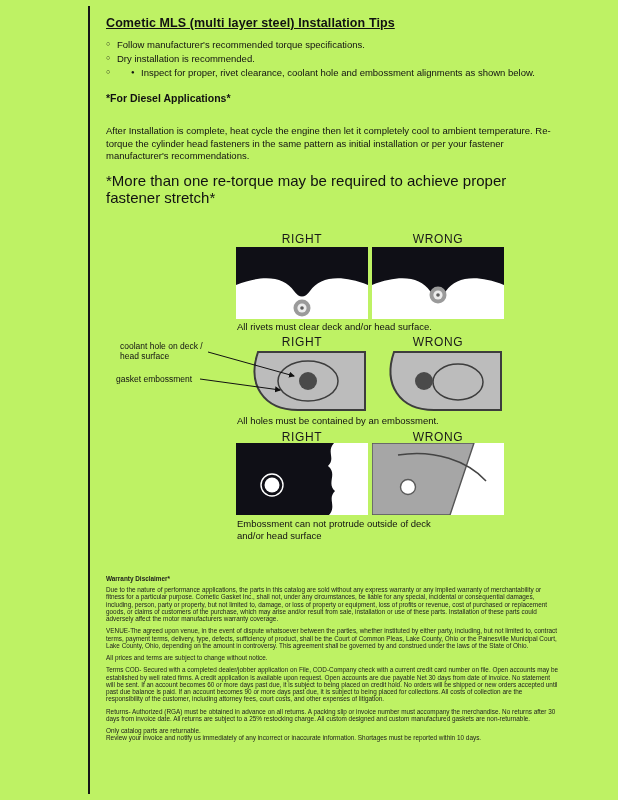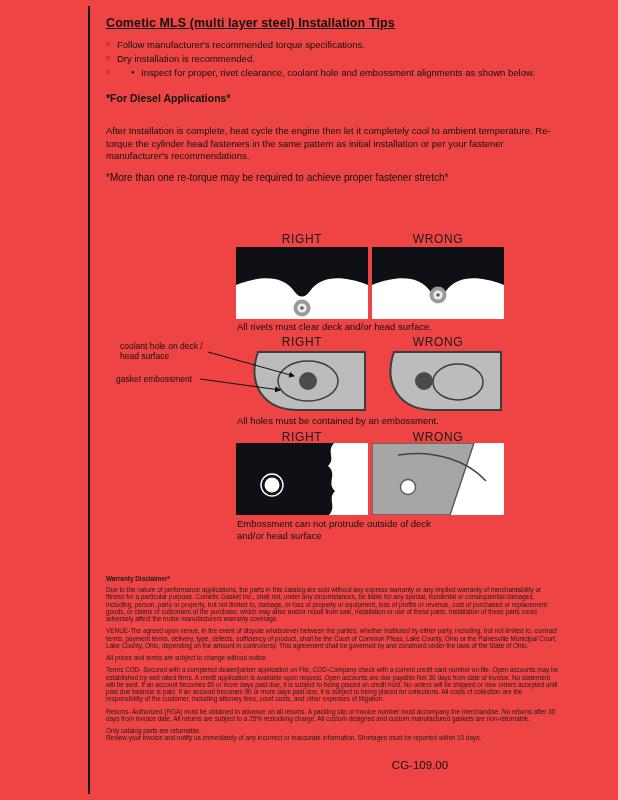--- a/index.html
+++ b/index.html
@@ -1,33 +1,33 @@
 <!DOCTYPE html>
 <html><head>
 <meta charset="utf-8">
 <style>
   * { margin:0; padding:0; box-sizing:border-box; }
   html,body { background:#ffffff; }
   body { font-family:"Liberation Sans", sans-serif; color:#111; }
-  .page { position:relative; width:618px; height:800px; background:#ef4444; margin:0 auto; overflow:hidden; }
+  .page { position:relative; width:618px; height:800px; background:#bef264; margin:0 auto; overflow:hidden; }
   .left-rule { position:absolute; left:88px; top:6px; width:2px; height:788px; background:#161616; }
 
   .intro { position:absolute; left:106px; top:16px; width:452px; }
   .title { font-size:12.5px; font-weight:bold; text-decoration:underline; margin-bottom:9px; letter-spacing:0.1px; }
 
   .tips { list-style:none; font-size:9.5px; }
   .tips > li { position:relative; padding-left:11px; margin-bottom:3px; }
   .tips > li::before { content:"○"; position:absolute; left:0; top:1px; font-size:7px; }
   .subtips { list-style:none; margin:3px 0 0 14px; }
   .subtips > li { position:relative; padding-left:10px; margin-bottom:2px; }
   .subtips > li::before { content:"●"; position:absolute; left:0; top:2px; font-size:6px; }
 
   .diesel-heading { font-weight:bold; font-size:10.5px; margin:14px 0 21px; }
   .para { font-size:9.5px; line-height:1.34; margin-bottom:9px; width:452px; }
-  .note { font-size:10px; margin-top:3px; }
+  .note { font-size:15px; margin-top:3px; }
 
   .diagrams { position:absolute; left:0; top:228px; width:618px; height:332px; }
   .dlabel { position:absolute; width:132px; text-align:center; font-size:12px; letter-spacing:0.6px; color:#1a1a1a; }
   .panel { position:absolute; width:132px; line-height:0; }
   .caption { position:absolute; font-size:9.5px; line-height:1.25; color:#111; }
   .callout { position:absolute; font-size:8.5px; line-height:1.18; color:#111; }
   .arrows { position:absolute; left:0; top:0; pointer-events:none; }
 
   .legal { position:absolute; left:106px; top:575px; width:454px; font-size:6.4px; line-height:1.13; color:#1c1c1c; }
   .legal p { margin-bottom:5px; }
@@ -150,14 +150,13 @@
     <div class="lh">Warranty Disclaimer*</div>
     <p>Due to the nature of performance applications, the parts in this catalog are sold without any express warranty or any implied warranty of merchantability or fitness for a particular purpose.  Cometic Gasket Inc., shall not, under any circumstances, be liable for any special, incidental or consequential damages, including, person, party or property, but not limited to, damage, or loss of property or equipment, loss of profits or revenue, cost of purchased or replacement goods, or claims of customers of the purchase, which may arise and/or result from sale, installation or use of these parts.  Installation of these parts could adversely affect the motor manufacturers warranty coverage.</p>
     <p>VENUE-The agreed upon venue, in the event of dispute whatsoever between the parties, whether instituted by either party, including, but not limited to, contract terms, payment terms, delivery, type, defects, sufficiency of product, shall be the Court of Common Pleas, Lake County, Ohio or the Painesville Municipal Court, Lake County, Ohio, depending on the amount in controversy. This agreement shall be governed by and construed under the laws of the State of Ohio.</p>
     <p>All prices and terms are subject to change without notice.</p>
     <p>Terms COD- Secured with a completed dealer/jobber application on File, COD-Company check with a current credit card number on file.  Open accounts may be established by well rated firms.  A credit application is available upon request.  Open accounts are due payable Net 30 days from date of invoice.  No statement will be sent.  If an account becomes 60 or more days past due, it is subject to being placed on credit hold.  No orders will be shipped or new orders accepted until past due balance is paid.  If an account becomes 90 or more days past due, it is subject to being placed for collections.  All costs of collection are the responsibility of the customer, including attorney fees, court costs, and other expenses of litigation.</p>
     <p>Returns- Authorized (RGA) must be obtained in advance on all returns.  A packing slip or invoice number must accompany the merchandise.  No returns after 30 days from invoice date.  All returns are subject to a 25% restocking charge.  All custom designed and custom manufactured gaskets are non-returnable.</p>
     <p class="tight">Only catalog parts are returnable.</p>
     <p>Review your invoice and notify us immediately of any incorrect or inaccurate information.  Shortages must be reported within 10 days.</p>
   </div>
 
-  <div class="footer-code">CG-109.00</div>
 </div>
 
 </body></html>

